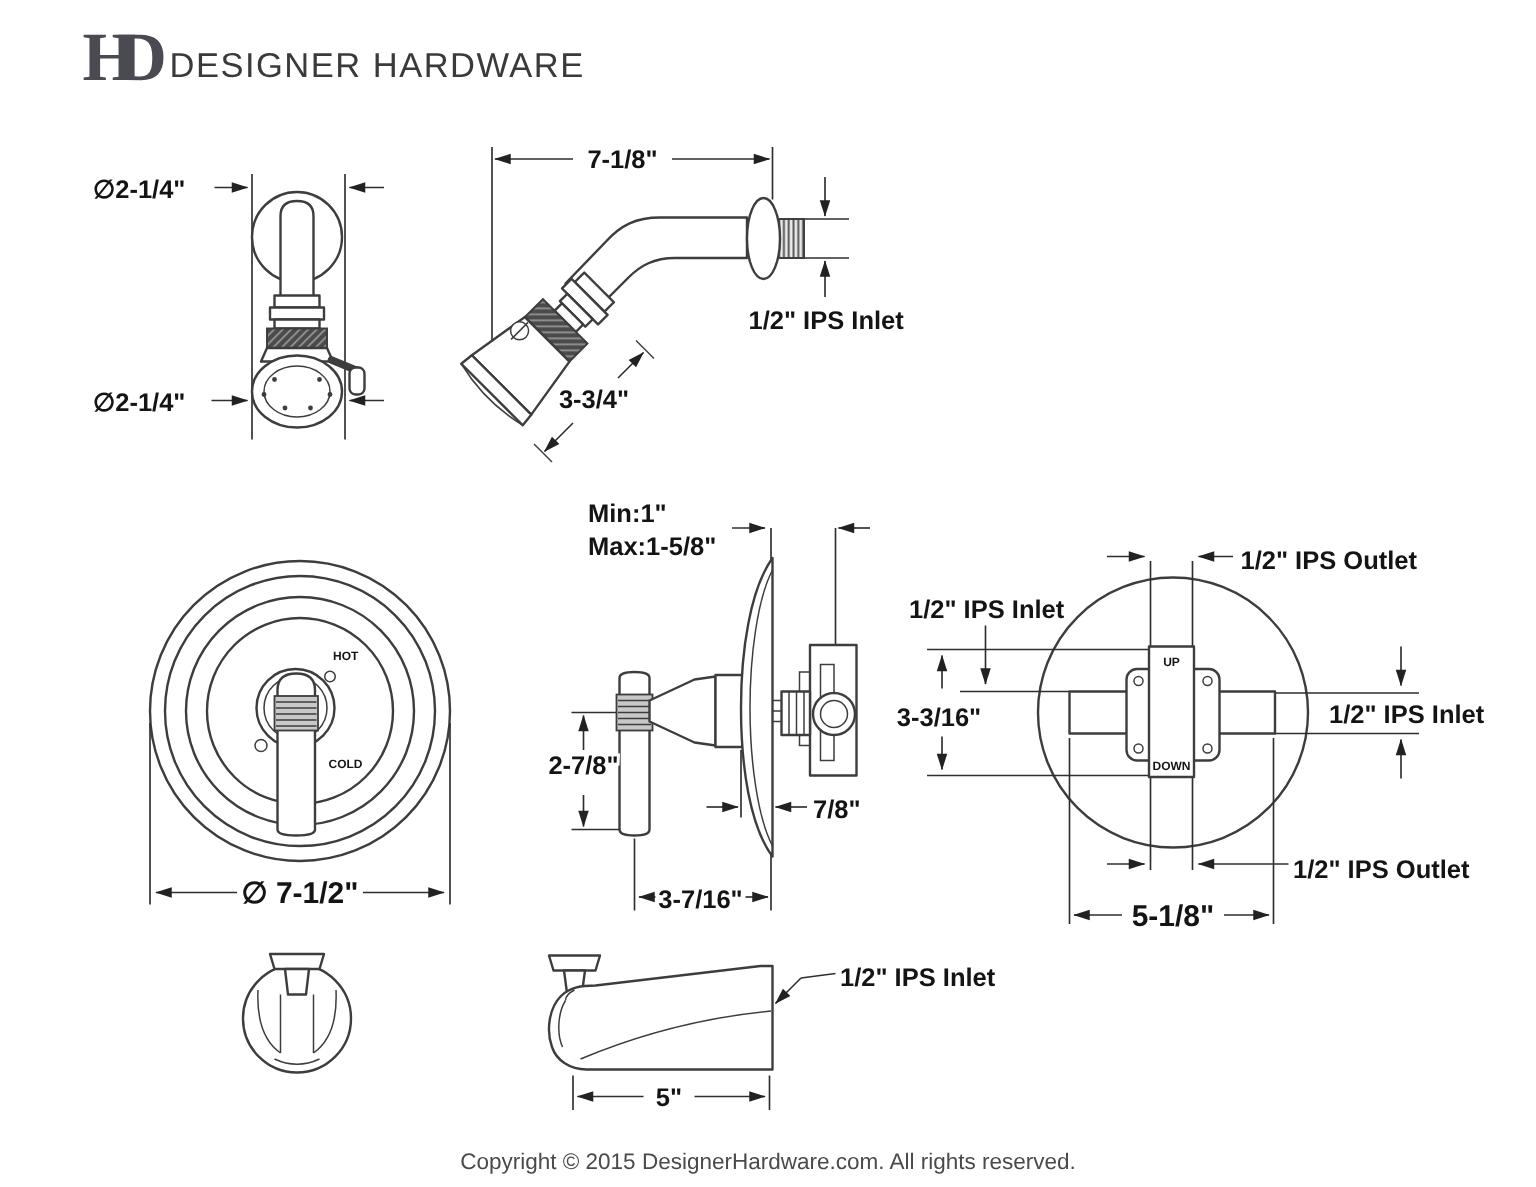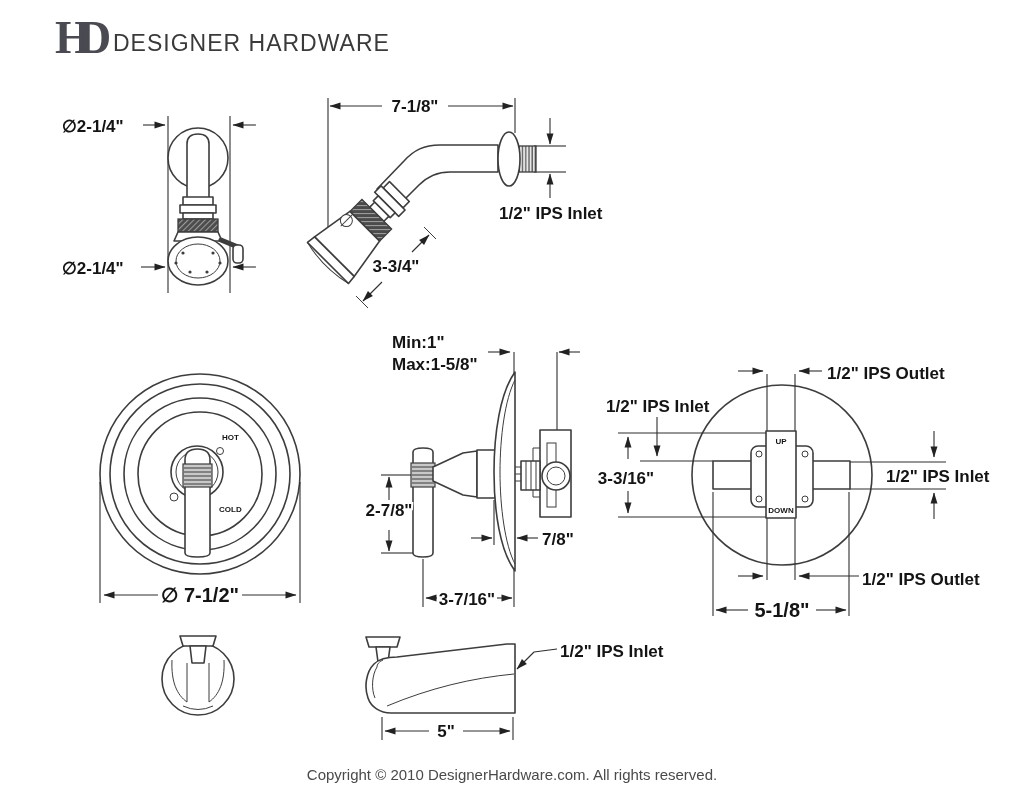--- a/index.html
+++ b/index.html
@@ -296,14 +296,14 @@
         <line class="dim" x1="382" y1="717" x2="382" y2="740"></line>
         <line class="dim" x1="513" y1="717" x2="513" y2="740"></line>
         <path class="dim" d="M429,731 H385" marker-end="url(#ah)"></path>
         <path class="dim" d="M463,731 H510" marker-end="url(#ah)"></path>
       </g>
       <text class="dimtext" x="560" y="657">1/2" IPS Inlet</text>
       <text class="dimtext" x="446" y="737" text-anchor="middle">5"</text>
     </g>
   </svg>
 
-  <div class="footer">Copyright © 2010 DesignerHardware.com. All rights reserved.</div>
+  <div class="footer">Copyright © 2015 DesignerHardware.com. All rights reserved.</div>
 </div>
 
 </body></html>

